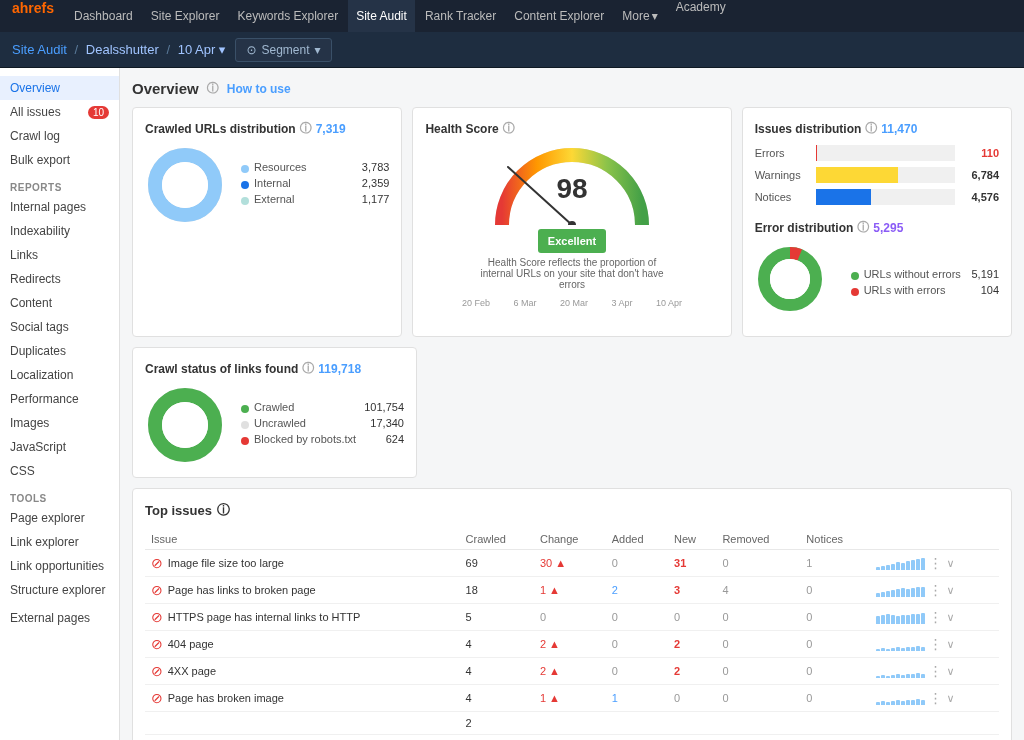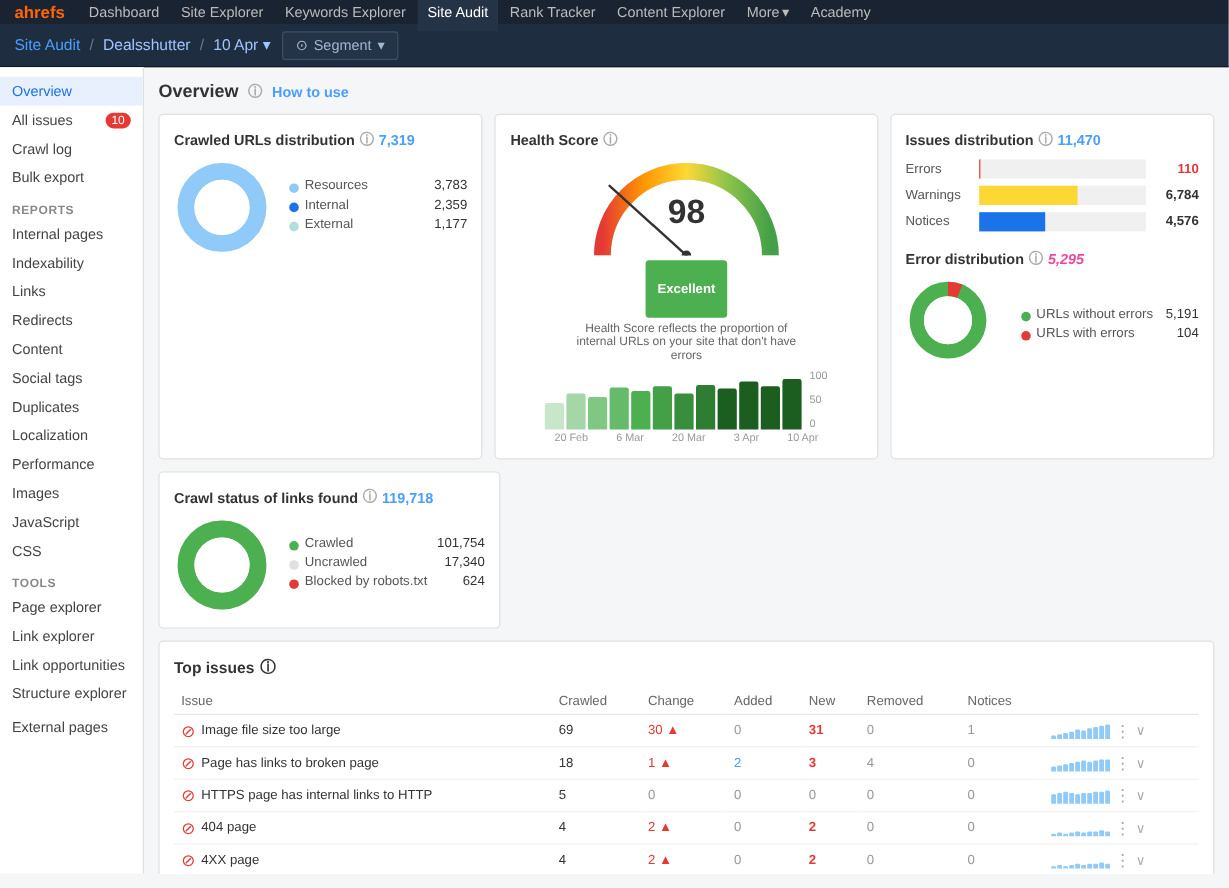--- a/index.html
+++ b/index.html
@@ -1,19 +1,19 @@
 <!DOCTYPE html>
 <html><head>
   <meta charset="utf-8">
   <style>
     * { box-sizing: border-box; margin: 0; padding: 0; }
     body { font-family: -apple-system, BlinkMacSystemFont, 'Segoe UI', Arial, sans-serif; font-size: 12px; background: #f5f6f7; color: #333; }
 
     
-    .top-nav { background: #1a2332; color: #ccc; display: flex; align-items: center; padding: 0 12px; height: 20px; gap: 2px; }
+    .top-nav { background: #1a2332; color: #ccc; display: flex; padding: 0 12px; height: 32px; gap: 2px; }
     .top-nav .logo { color: #f60; font-weight: bold; font-size: 14px; margin-right: 10px; }
     .top-nav a { color: #bbb; text-decoration: none; padding: 0 8px; font-size: 12px; height: 32px; display: flex; align-items: center; }
     .top-nav a.active { color: #fff; background: #253347; }
     .top-nav .more-btn { display: flex; align-items: center; gap: 2px; cursor: pointer; color: #bbb; padding: 0 8px; }
     .top-nav .academy { color: #bbb; padding: 0 8px; cursor: pointer; }
 
     
     .sub-nav { background: #1e2d40; padding: 0 12px; height: 36px; display: flex; align-items: center; gap: 10px; border-bottom: 1px solid #0f1923; }
     .sub-nav .breadcrumb { color: #8fa8c8; font-size: 13px; }
     .sub-nav .breadcrumb span { color: #4a9eff; cursor: pointer; }
@@ -54,21 +54,21 @@
     .legend-item { display: flex; align-items: center; justify-content: space-between; margin-bottom: 4px; font-size: 11px; }
     .legend-dot { width: 8px; height: 8px; border-radius: 50%; margin-right: 5px; flex-shrink: 0; }
     .legend-label { display: flex; align-items: flex-end; color: #555; flex: 1; }
     .legend-val { color: #333; font-weight: 500; }
 
     
     .card-health { flex: 1.2; min-width: 280px; }
     .gauge-container { display: flex; flex-direction: column; align-items: center; }
     .gauge-wrap { position: relative; width: 160px; height: 80px; overflow: hidden; margin-bottom: 4px; }
     .gauge-score { position: absolute; bottom: 20px; left: 50%; transform: translateX(-50%); font-size: 28px; font-weight: 700; color: #333; }
-    .gauge-badge { background: #4caf50; color: #fff; padding: 18px 10px; border-radius: 3px; font-size: 11px; font-weight: 600; margin-bottom: 4px; }
+    .gauge-badge { background: #4caf50; color: #fff; padding: 6px 10px; border-radius: 3px; font-size: 11px; font-weight: 600; margin-bottom: 4px; }
     .gauge-desc { font-size: 10px; color: #666; text-align: center; max-width: 200px; margin-bottom: 6px; }
     .sparkline-row { display: flex; align-items: flex-end; gap: 2px; }
     .sparkline-bar { width: 16px; border-radius: 2px 2px 0 0; }
 
     
     .card-issues { flex: 1; min-width: 220px; }
     .issues-row { margin-bottom: 6px; display: flex; align-items: center; gap: 6px; }
     .issues-label { font-size: 11px; color: #555; width: 55px; }
     .issues-bar-bg { flex: 1; height: 16px; background: #f0f0f0; position: relative; }
     .issues-bar-fill { height: 100%; position: absolute; left: 0; top: 0; }
@@ -232,41 +232,20 @@
               </defs>
               <path d="M 10 80 A 70 70 0 0 1 150 80" fill="none" stroke="url(#gaugeGrad)" stroke-width="14" stroke-dasharray="219.9 219.9" stroke-dashoffset="0"></path>
 
               <line x1="80" y1="80" x2="16" y2="22" stroke="#333" stroke-width="2" stroke-linecap="round"></line>
               <circle cx="80" cy="80" r="4" fill="#333"></circle>
             </svg>
             <div class="gauge-score">98</div>
           </div>
           <div class="gauge-badge">Excellent</div>
           <div class="gauge-desc">Health Score reflects the proportion of internal URLs on your site that don't have errors</div>
-          <div class="sparkline-row">
-            <div style="display:flex;align-items:flex-end;gap:2px;height:50px;">
-              <div class="sparkline-bar" style="height:22px;background:#c8e6c9;"></div>
-              <div class="sparkline-bar" style="height:30px;background:#a5d6a7;"></div>
-              <div class="sparkline-bar" style="height:27px;background:#81c784;"></div>
-              <div class="sparkline-bar" style="height:35px;background:#66bb6a;"></div>
-              <div class="sparkline-bar" style="height:32px;background:#4caf50;"></div>
-              <div class="sparkline-bar" style="height:36px;background:#43a047;"></div>
-              <div class="sparkline-bar" style="height:30px;background:#388e3c;"></div>
-              <div class="sparkline-bar" style="height:37px;background:#2e7d32;"></div>
-              <div class="sparkline-bar" style="height:34px;background:#1b5e20;"></div>
-              <div class="sparkline-bar" style="height:40px;background:#1b5e20;"></div>
-              <div class="sparkline-bar" style="height:36px;background:#1b5e20;"></div>
-              <div class="sparkline-bar" style="height:42px;background:#1b5e20;"></div>
-            </div>
-            <div style="display:flex;flex-direction:column;justify-content:space-between;height:50px;font-size:9px;color:#999;margin-left:4px;">
-              <span>100</span>
-              <span>50</span>
-              <span>0</span>
-            </div>
-          </div>
           <div style="display:flex;justify-content:space-between;font-size:9px;color:#999;width:100%;max-width:220px;margin-top:2px;">
             <span>20 Feb</span>
               <span>6 Mar</span>
               <span>20 Mar</span>
               <span>3 Apr</span>
               <span>10 Apr</span>
           </div>
         </div>
       </div>
 
@@ -297,21 +276,21 @@
               <div class="issues-bar-fill" style="width:40%;background:#1a73e8;"></div>
             </div>
             <span class="issues-count">4,576</span>
           </div>
         </div>
 
         <div style="margin-top:14px;">
           <div class="card-title">
             <span>Error distribution</span>
             <span class="info-icon">ⓘ</span>
-            <span style="color:#ec4899;font-weight:600;font-size:12px;font-style:italic;">5,295</span>
+            <span style="color:#8b5cf6;font-weight:600;font-size:12px;">5,295</span>
           </div>
           <div class="donut-row">
             <div class="donut-container">
               <svg width="70" height="70" viewBox="0 0 70 70">
                 <circle cx="35" cy="35" r="26" fill="none" stroke="#4caf50" stroke-width="12"></circle>
                 <circle cx="35" cy="35" r="26" fill="none" stroke="#e53935" stroke-width="12" stroke-dasharray="10 153.4" stroke-dashoffset="0" transform="rotate(-90 35 35)"></circle>
                 <circle cx="35" cy="35" r="20" fill="#fff"></circle>
               </svg>
             </div>
             <div class="donut-legend">

